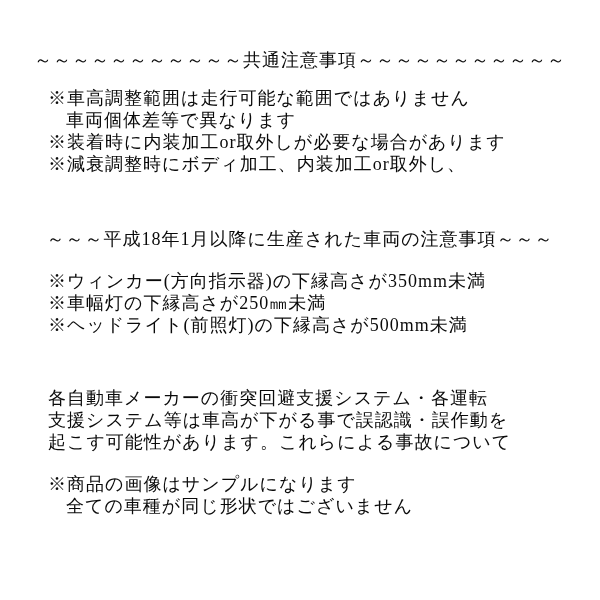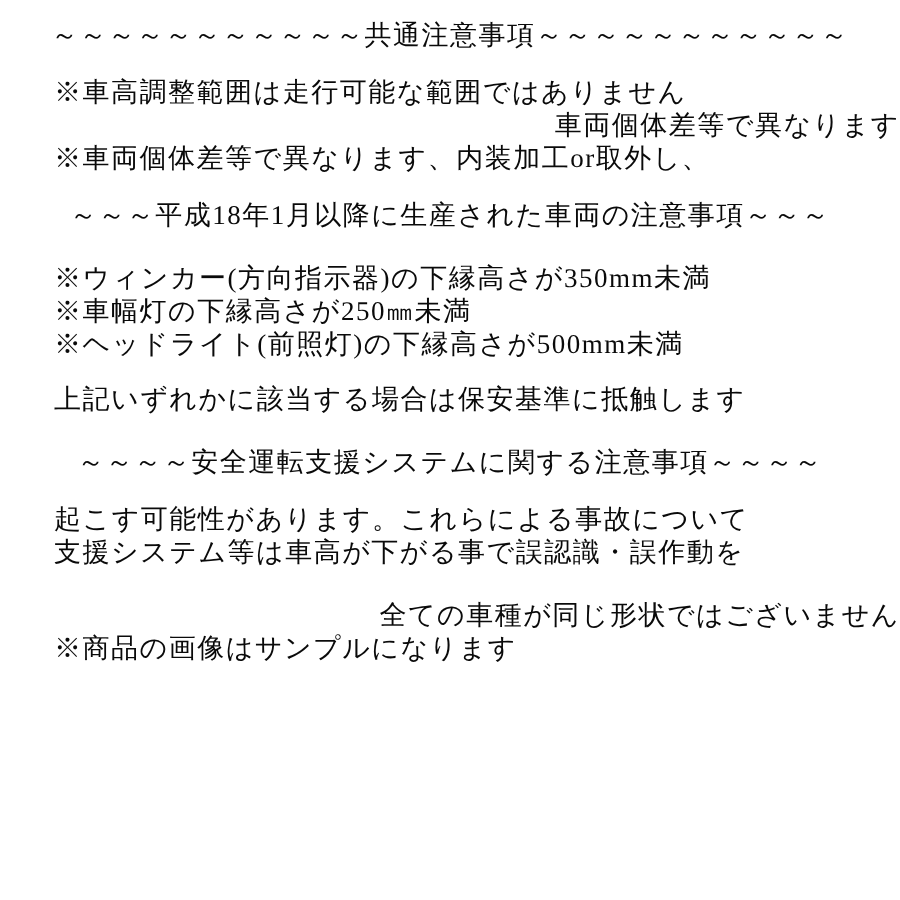--- a/index.html
+++ b/index.html
@@ -17,61 +17,61 @@
     padding-top: 12px;
     background: #ffffff;
     color: #0a0a0a;
     font-family: "Liberation Serif", "DejaVu Serif", serif;
     font-size: 18px;
     letter-spacing: 1px;
   }
   .line {
     line-height: 22px;
     white-space: nowrap;
-    padding-left: 36px;
+    padding-left: 48px;
   }
   .line.indent {
     padding-left: 66px;
-    text-align: right;
   }
   .line.header {
     padding-left: 0;
     text-align: center;
+    margin-top: 37px;
   }
   .gap-s { height: 15px; }
   .gap-m { height: 16px; }
   .gap-l { height: 20px; }
 </style>
 </head>
 <body>
 
 <div class="page">
 
   <div class="line header">～～～～～～～～～～～共通注意事項～～～～～～～～～～～</div>
   <div class="gap-m"></div>
 
   <div class="line">※車高調整範囲は走行可能な範囲ではありません</div>
   <div class="line indent">車両個体差等で異なります</div>
-  <div class="line">※車両個体差等で異なります、内装加工or取外し、</div>
+  <div class="line">※装着時に内装加工or取外しが必要な場合があります</div>
+  <div class="line">※減衰調整時にボディ加工、内装加工or取外し、</div>
   <div class="gap-m"></div>
 
   <div class="line header">～～～平成18年1月以降に生産された車両の注意事項～～～</div>
   <div class="gap-l"></div>
 
   <div class="line">※ウィンカー(方向指示器)の下縁高さが350mm未満</div>
   <div class="line">※車幅灯の下縁高さが250㎜未満</div>
   <div class="line">※ヘッドライト(前照灯)の下縁高さが500mm未満</div>
   <div class="gap-s"></div>
 
-  <div class="line">上記いずれかに該当する場合は保安基準に抵触します</div>
   <div class="gap-l"></div>
 
-  <div class="line header">～～～～安全運転支援システムに関する注意事項～～～～</div>
   <div class="gap-m"></div>
 
+  <div class="line">各自動車メーカーの衝突回避支援システム・各運転</div>
+  <div class="line">支援システム等は車高が下がる事で誤認識・誤作動を</div>
   <div class="line">起こす可能性があります。これらによる事故について</div>
-  <div class="line">支援システム等は車高が下がる事で誤認識・誤作動を</div>
   <div class="gap-l"></div>
 
+  <div class="line">※商品の画像はサンプルになります</div>
   <div class="line indent">全ての車種が同じ形状ではございません</div>
-  <div class="line">※商品の画像はサンプルになります</div>
 
 </div>
 
 </body></html>

